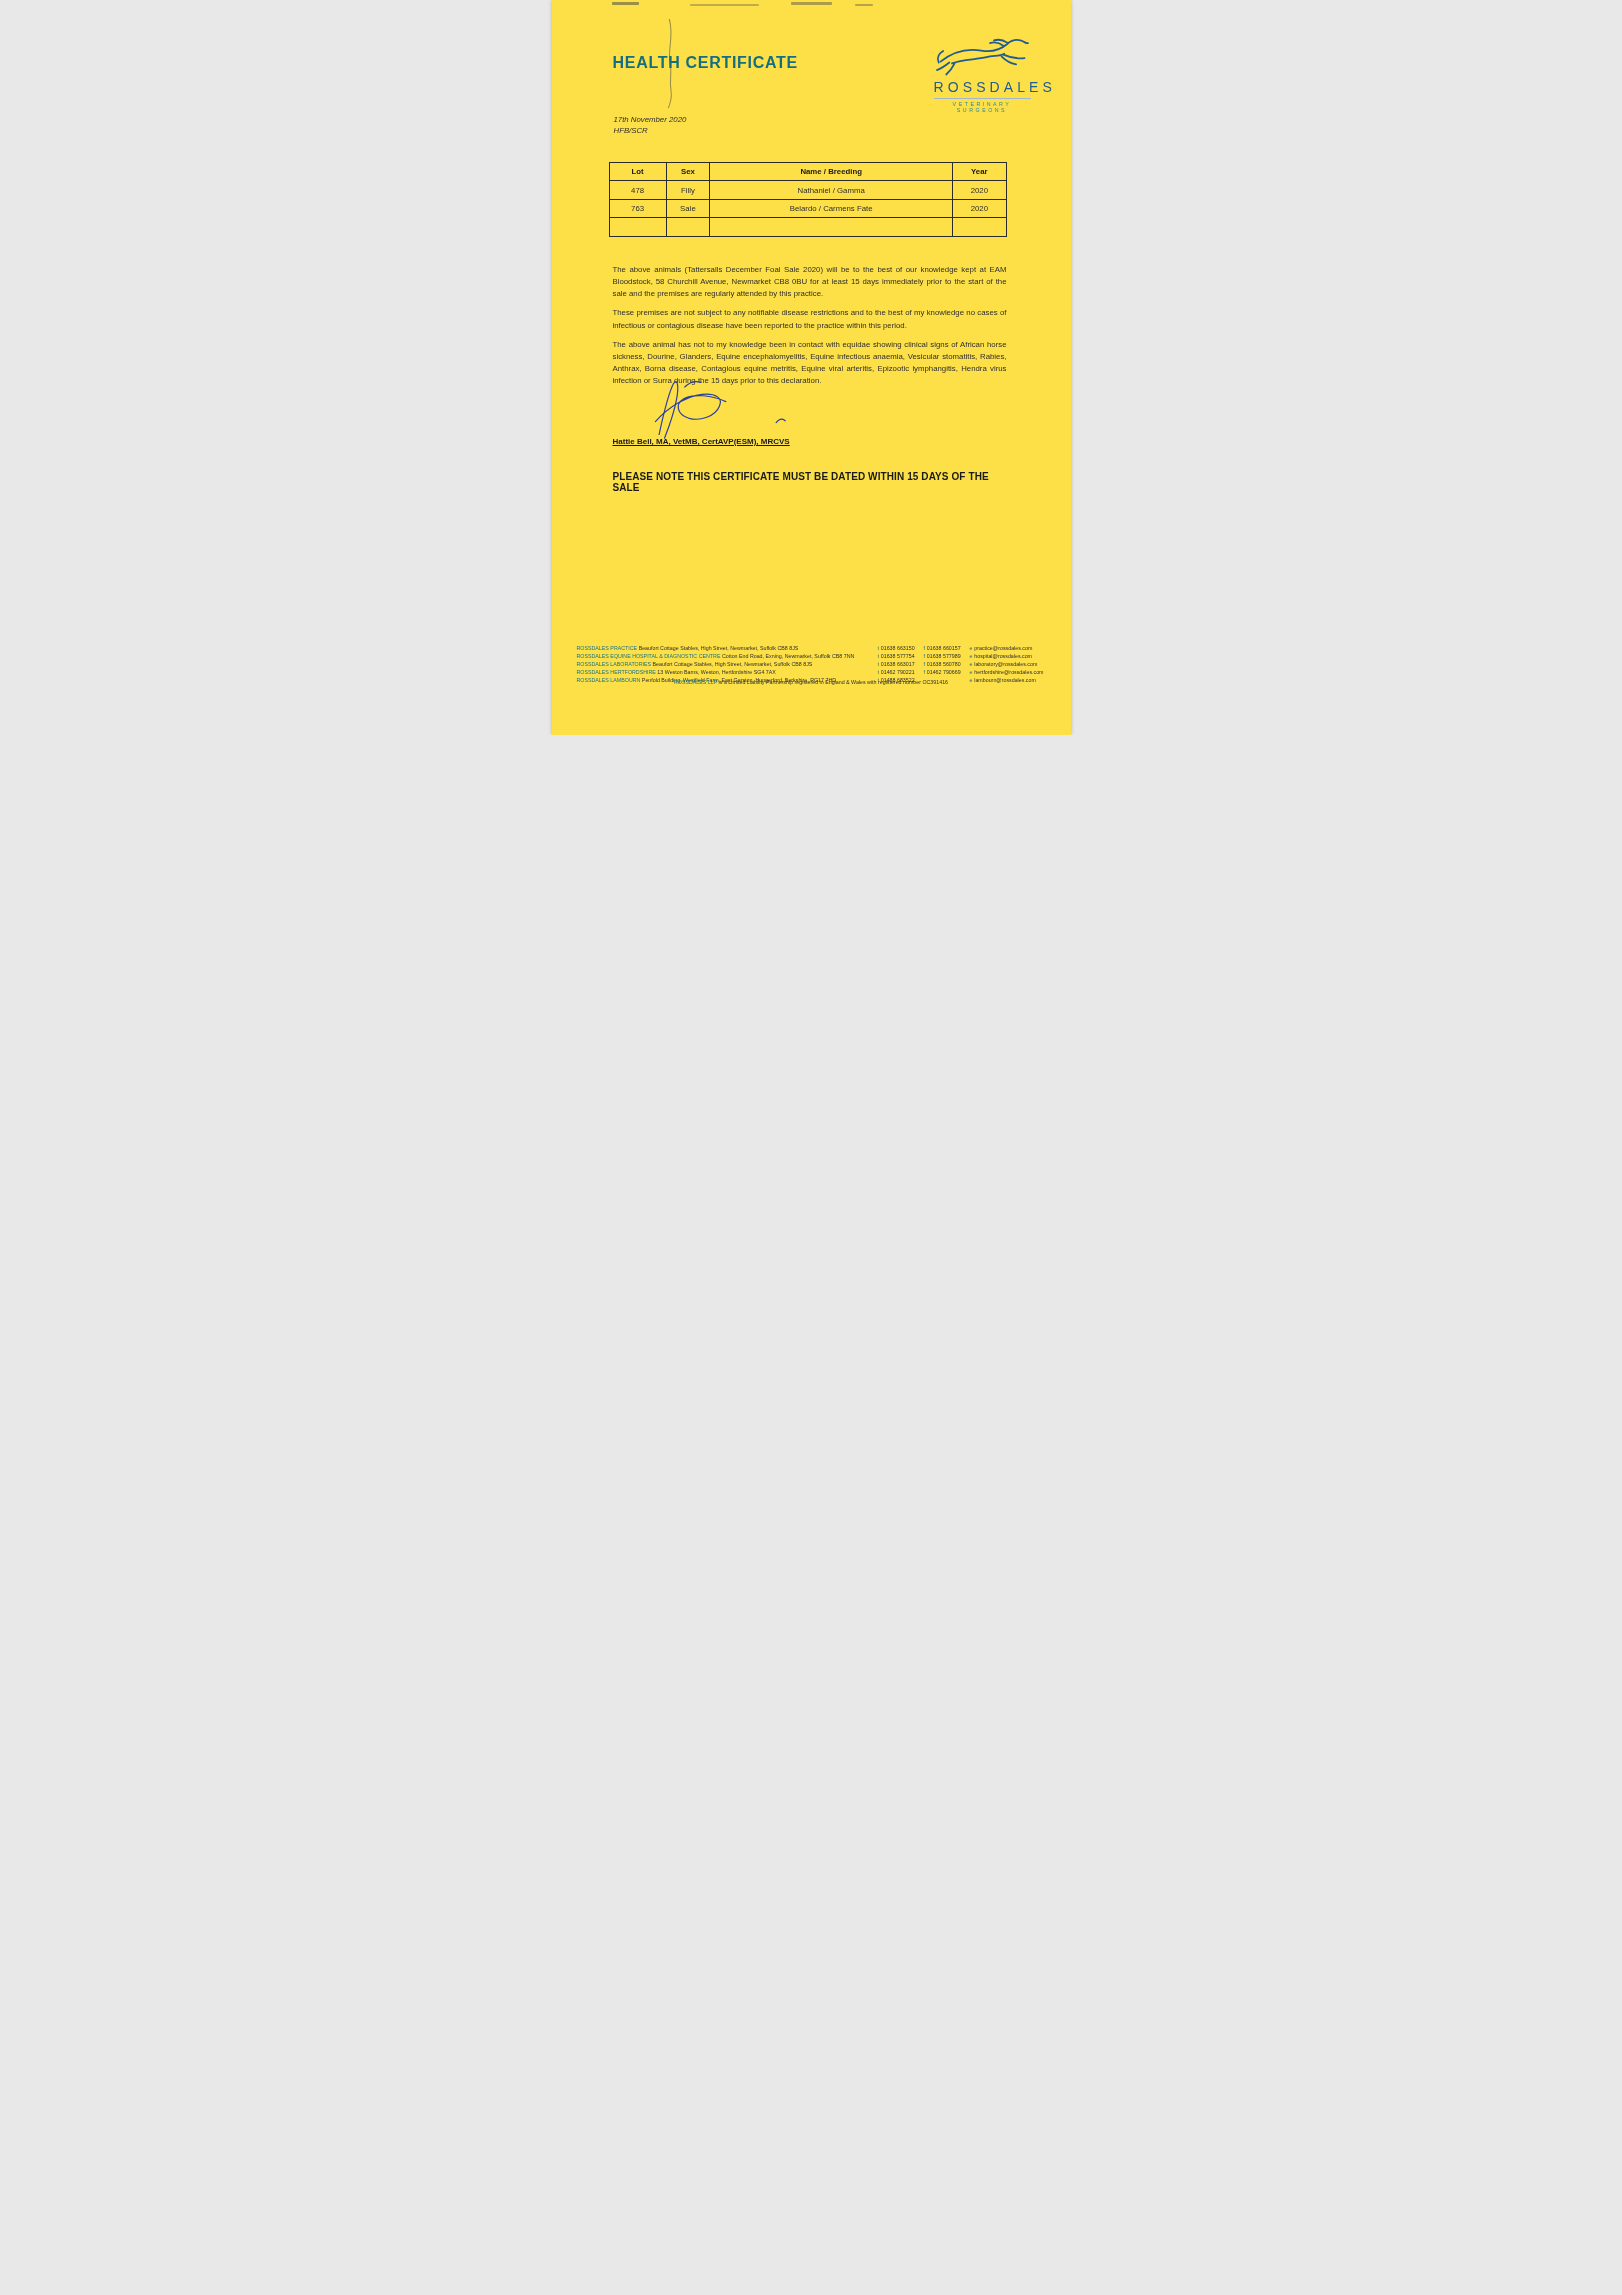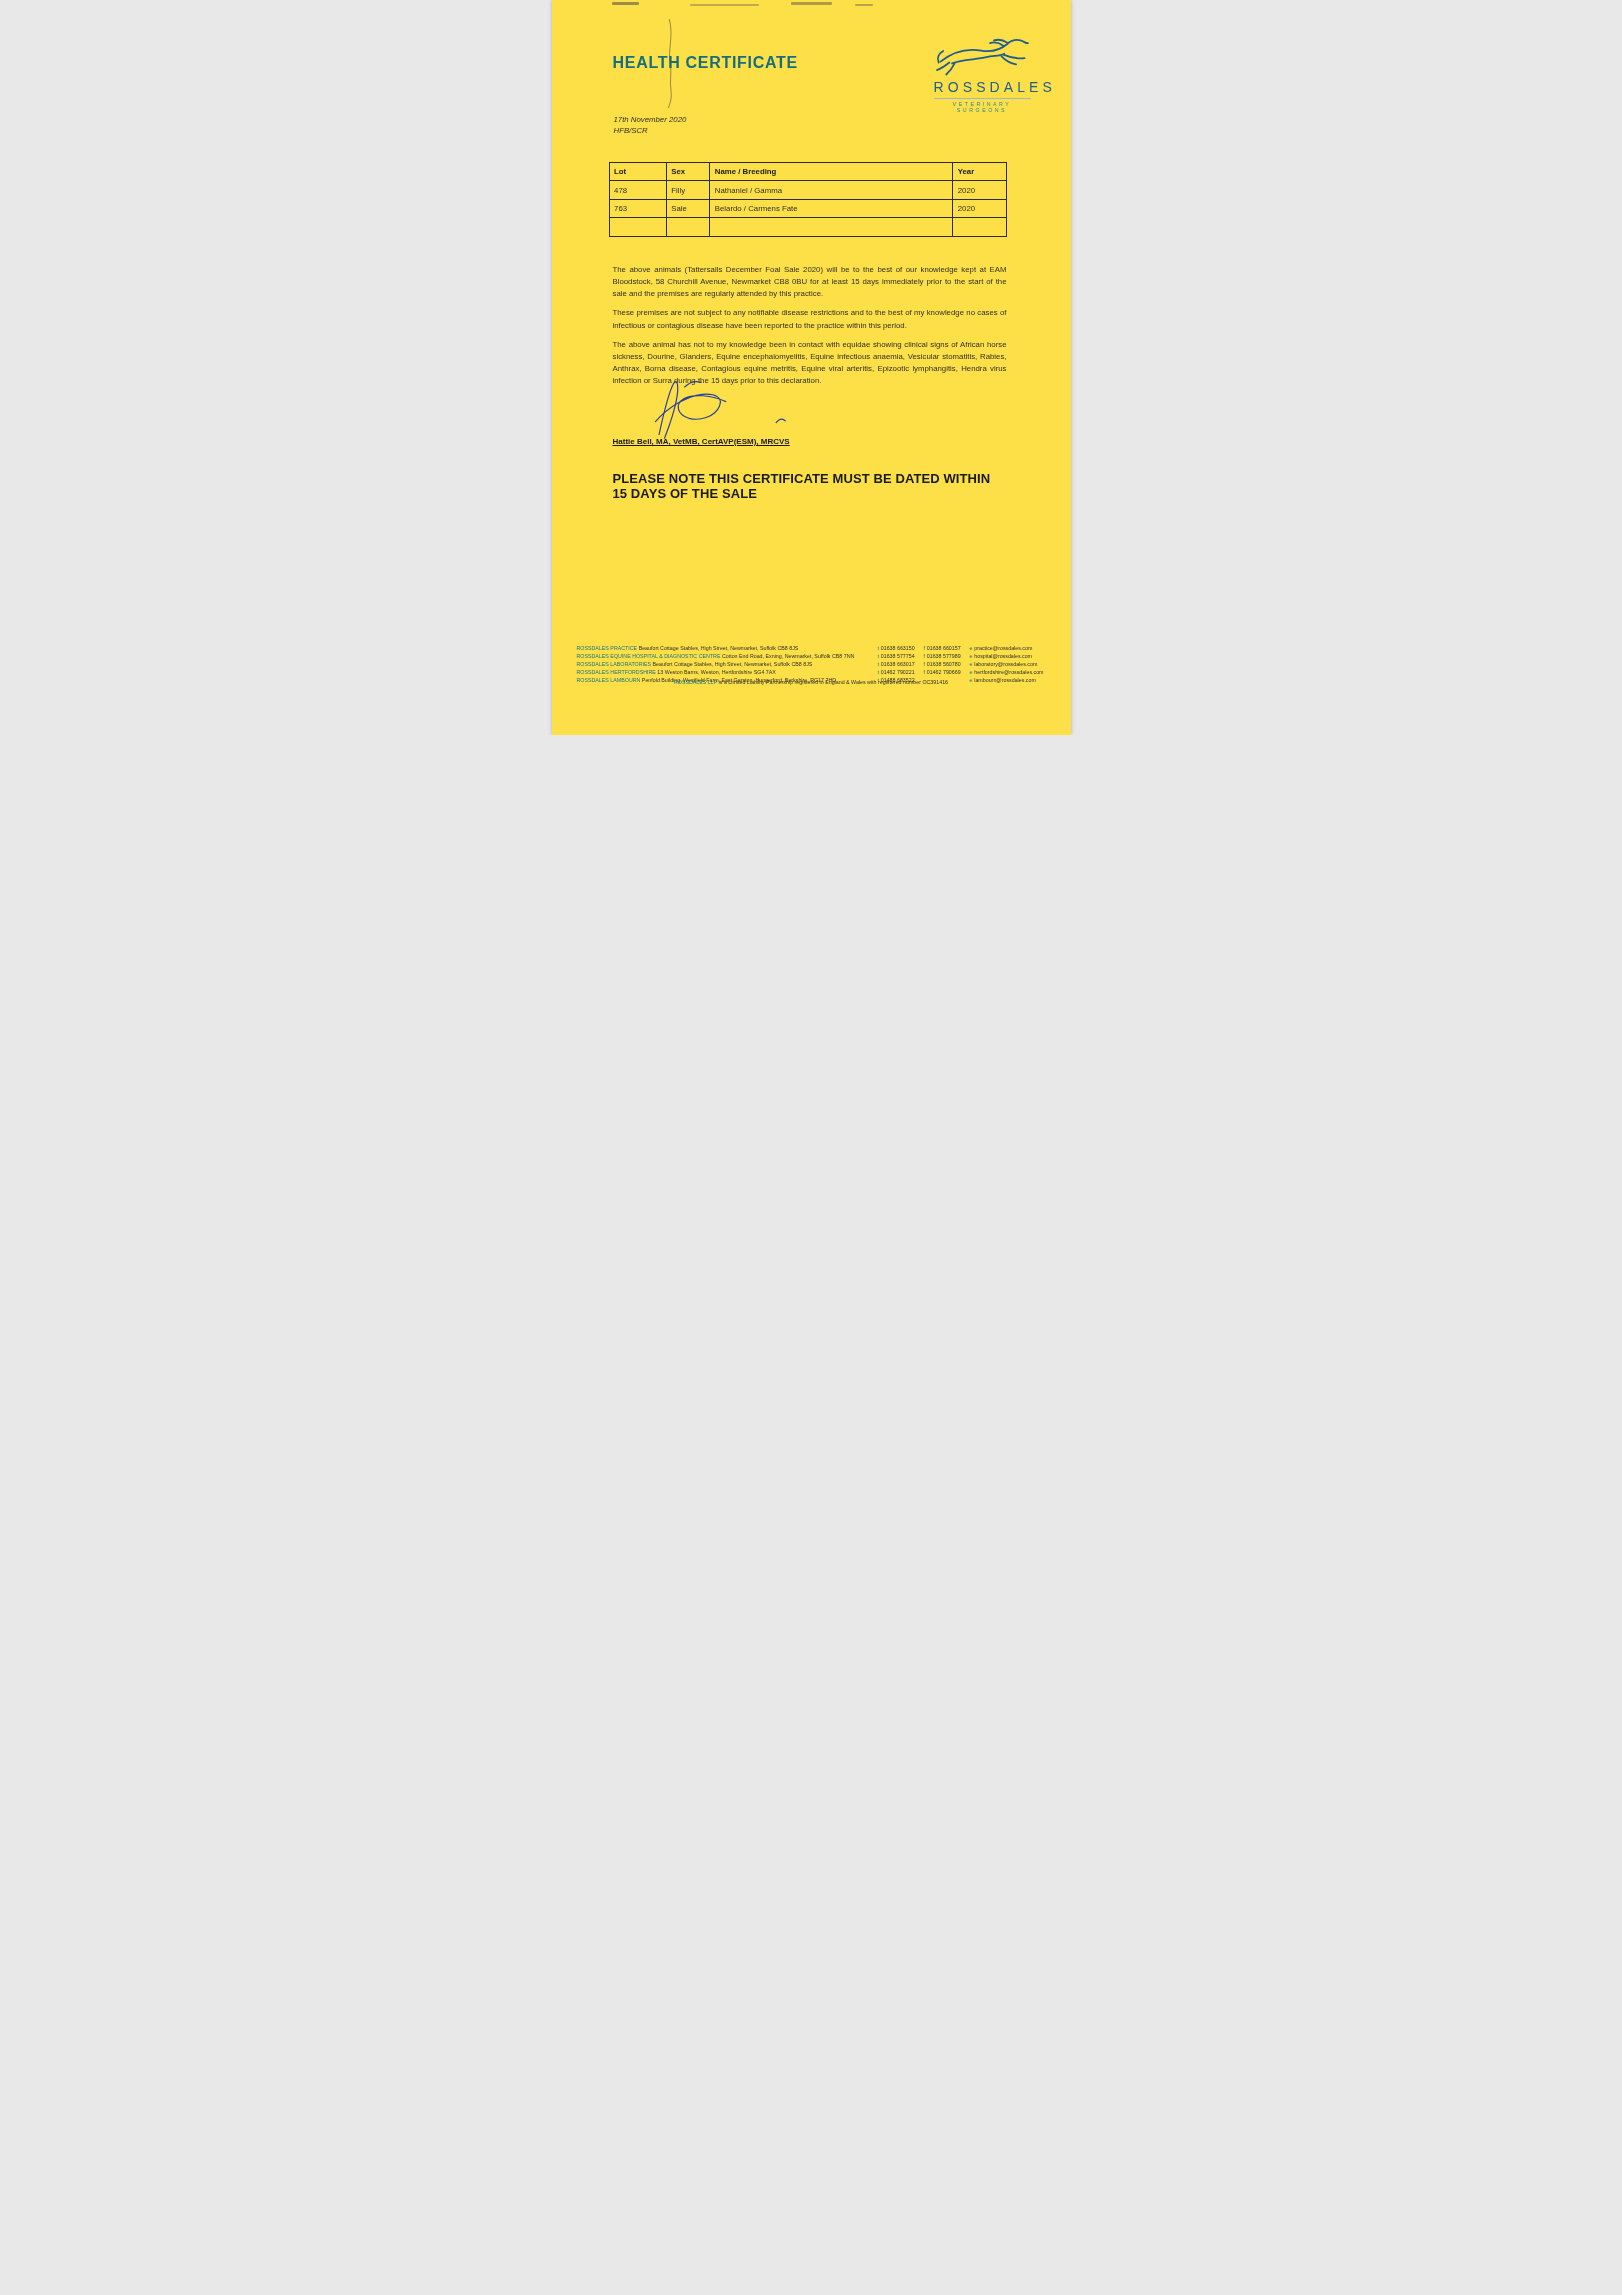--- a/index.html
+++ b/index.html
@@ -25,42 +25,42 @@
   }
   .logo .tagline{display:block;font-size:5.3px;letter-spacing:2.5px;color:#2a8a99;}
   
   .dateblock{position:absolute;left:62px;top:114px;font-size:7.8px;line-height:1.45;color:#2e2e2e;font-style:italic;}
   
   .horse-table{
     position:absolute;left:57px;top:162px;width:398px;
     border-collapse:collapse;font-size:7.8px;color:#2e2e2e;
   }
   .horse-table th,.horse-table td{
-    border:0.7px solid #2b2b2b;padding:3.7px 4.6px;text-align:left;height:10px;
+    border:0.7px solid #2b2b2b;padding:3.7px 4.6px;text-align:center;height:10px;
   }
   .horse-table th{font-weight:bold;color:#1a1a1a;}
   .col-lot{width:48px;}
   .col-sex{width:34px;}
   .col-name{width:239px;}
   .col-year{width:44px;}
   
   .paragraphs{position:absolute;left:61px;top:264px;width:394px;}
   .paragraphs p{
     margin:0 0 6.9px 0;font-size:7.8px;line-height:1.56;text-align:justify;color:#2e2e2e;
   }
   
   .signature-area{position:absolute;left:61px;top:376px;width:394px;height:69px;}
   .signature-area svg{position:absolute;left:32px;top:0;}
   .signatory{
     position:absolute;left:61px;top:437px;font-size:8px;font-weight:bold;
     text-decoration:underline;color:#1a1a1a;
   }
   .notice{
     position:absolute;left:61px;top:471px;width:395px;
-    font-size:13px;font-weight:bold;color:#1a1a1a;letter-spacing:0.1px;
+    font-size:10px;font-weight:bold;color:#1a1a1a;letter-spacing:0.1px;
   }
   
   .footer{position:absolute;left:25px;top:644px;width:469px;font-size:5.3px;}
   .footer-row{
     display:grid;grid-template-columns:301px 46px 46px 77px;
     align-items:baseline;line-height:8px;
   }
   .loc-name{color:#1a7383;}
   .loc-addr{color:#2e2e2e;}
   .contact .pfx{color:#1a7383;margin-right:1.8px;}

